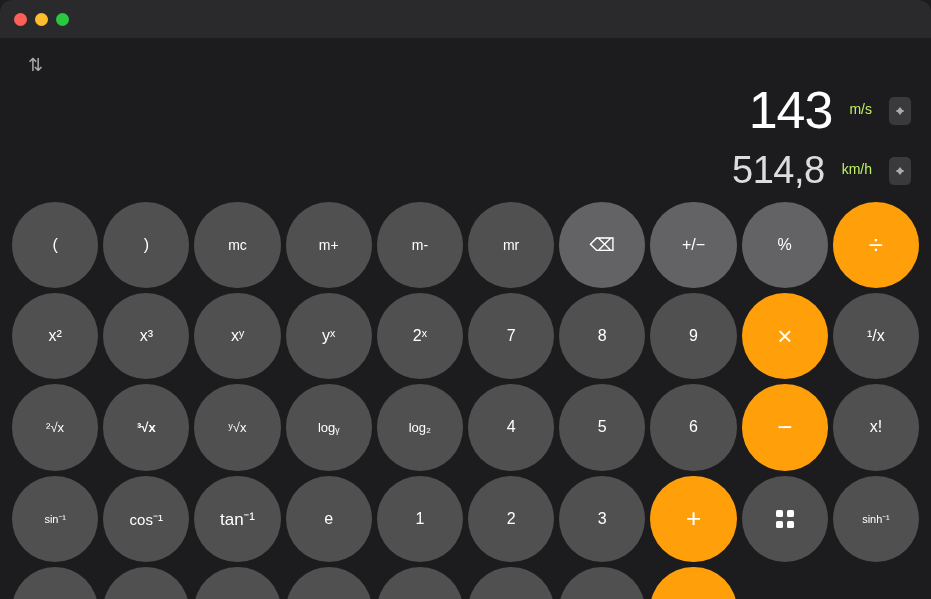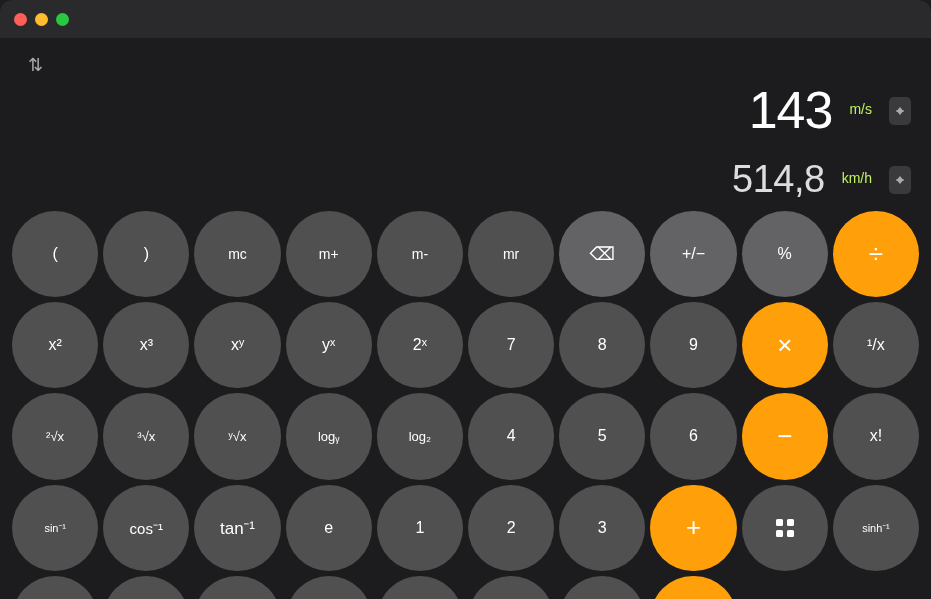--- a/index.html
+++ b/index.html
@@ -155,21 +155,21 @@
   <div class="display-row">
     <span class="display-value-main">143</span>
     <span class="unit-label">m/s</span>
     <div class="unit-stepper">
       <svg width="14" height="14" viewBox="0 0 14 14">
         <polygon points="7,3 11,8 3,8" fill="#aaa"></polygon>
         <polygon points="7,11 3,6 11,6" fill="#aaa"></polygon>
       </svg>
     </div>
   </div>
-  <div class="display-row" style="margin-top:20px;">
+  <div class="display-row" style="margin-top:11px;">
     <span class="display-value-secondary">514,8</span>
     <span class="unit-label">km/h</span>
     <div class="unit-stepper">
       <svg width="14" height="14" viewBox="0 0 14 14">
         <polygon points="7,3 11,8 3,8" fill="#aaa"></polygon>
         <polygon points="7,11 3,6 11,6" fill="#aaa"></polygon>
       </svg>
     </div>
   </div>
 </div>
@@ -190,21 +190,21 @@
       <button class="btn btn-dark">x³</button>
       <button class="btn btn-dark">xʸ</button>
       <button class="btn btn-dark">yˣ</button>
       <button class="btn btn-dark">2ˣ</button>
       <button class="btn btn-dark">7</button>
       <button class="btn btn-dark">8</button>
       <button class="btn btn-dark">9</button>
       <button class="btn btn-operator" style="font-size: 26px; font-weight: 300;">×</button>
       <button class="btn btn-dark">¹/x</button>
       <button class="btn btn-dark" style="font-size: 13px;">²√x</button>
-      <button class="btn btn-dark" style="font-size: 13px;">³√x</button>
+      <button class="btn btn-dark" style="font-size: 13px; font-weight: bold;">³√x</button>
       <button class="btn btn-dark" style="font-size: 13px;">ʸ√x</button>
       <button class="btn btn-dark" style="font-size: 13px;">logᵧ</button>
       <button class="btn btn-dark" style="font-size: 13px;">log₂</button>
       <button class="btn btn-dark">4</button>
       <button class="btn btn-dark">5</button>
       <button class="btn btn-dark">6</button>
       <button class="btn btn-operator" style="font-size: 26px; font-weight: 300;">−</button>
       <button class="btn btn-dark">x!</button>
       <button class="btn btn-dark" style="font-size: 11px;">sin⁻¹</button>
       <button class="btn btn-dark" style="font-size: 15px;">cos⁻¹</button>

